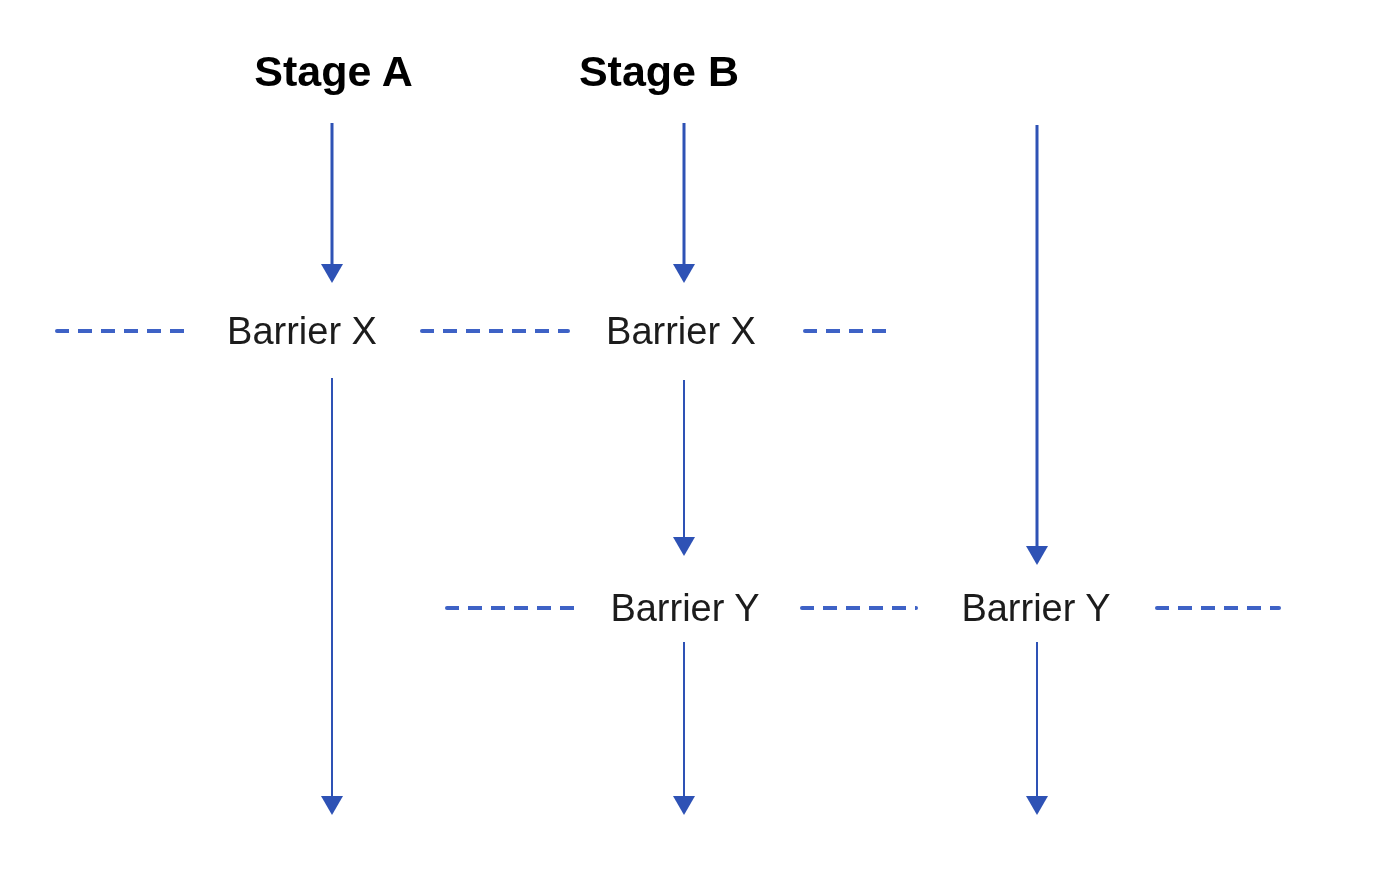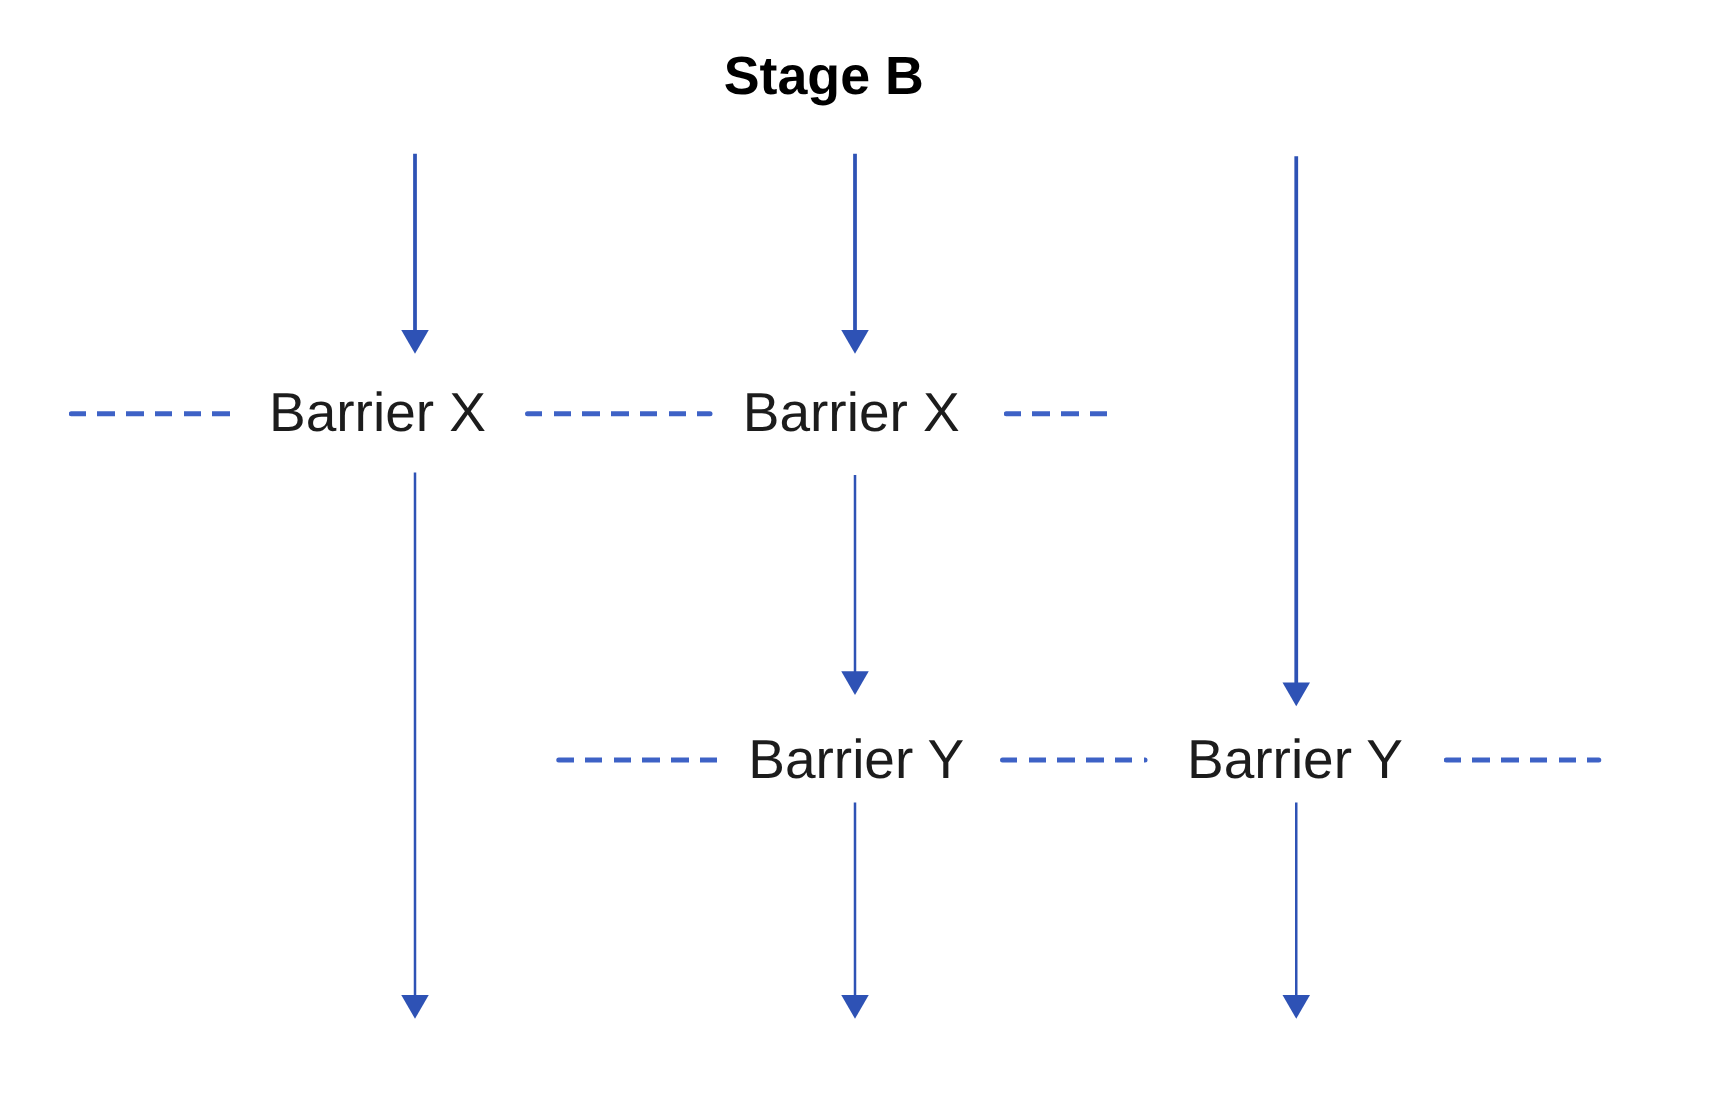--- a/index.html
+++ b/index.html
@@ -64,35 +64,36 @@
       var(--dash, #3e62c6) 14px,
       transparent 14px,
       transparent 23px
     );
     border-radius: 2px;
   }
 
   .barrier-label {
     position: absolute;
     width: 192px;
-    font-size: 44px;
+    font-size: 38px;
     font-weight: 400;
     line-height: 44px;
     color: var(--barrier-text, #1c1c1c);
     text-align: center;
     white-space: nowrap;
     background: var(--background, #fff);
   }
 </style>
 </head>
 <body>
 
 <div class="canvas">
 
-  <div class="stage-label" style="left:569px; top:35px; width:180px;text-align:center;">Stage B</div>
+  <div class="stage-label" style="left:246px; top:45px; width:175px;">Stage A</div>
+  <div class="stage-label" style="left:569px; top:45px; width:180px;text-align:center;">Stage B</div>
 
   <div class="varrow" style="left:320px; top:123px; height:160px;">
     <div class="shaft"></div>
     <div class="head"></div>
   </div>
   <div class="varrow thin" style="left:320px; top:378px; height:437px;">
     <div class="shaft"></div>
     <div class="head"></div>
   </div>
 

